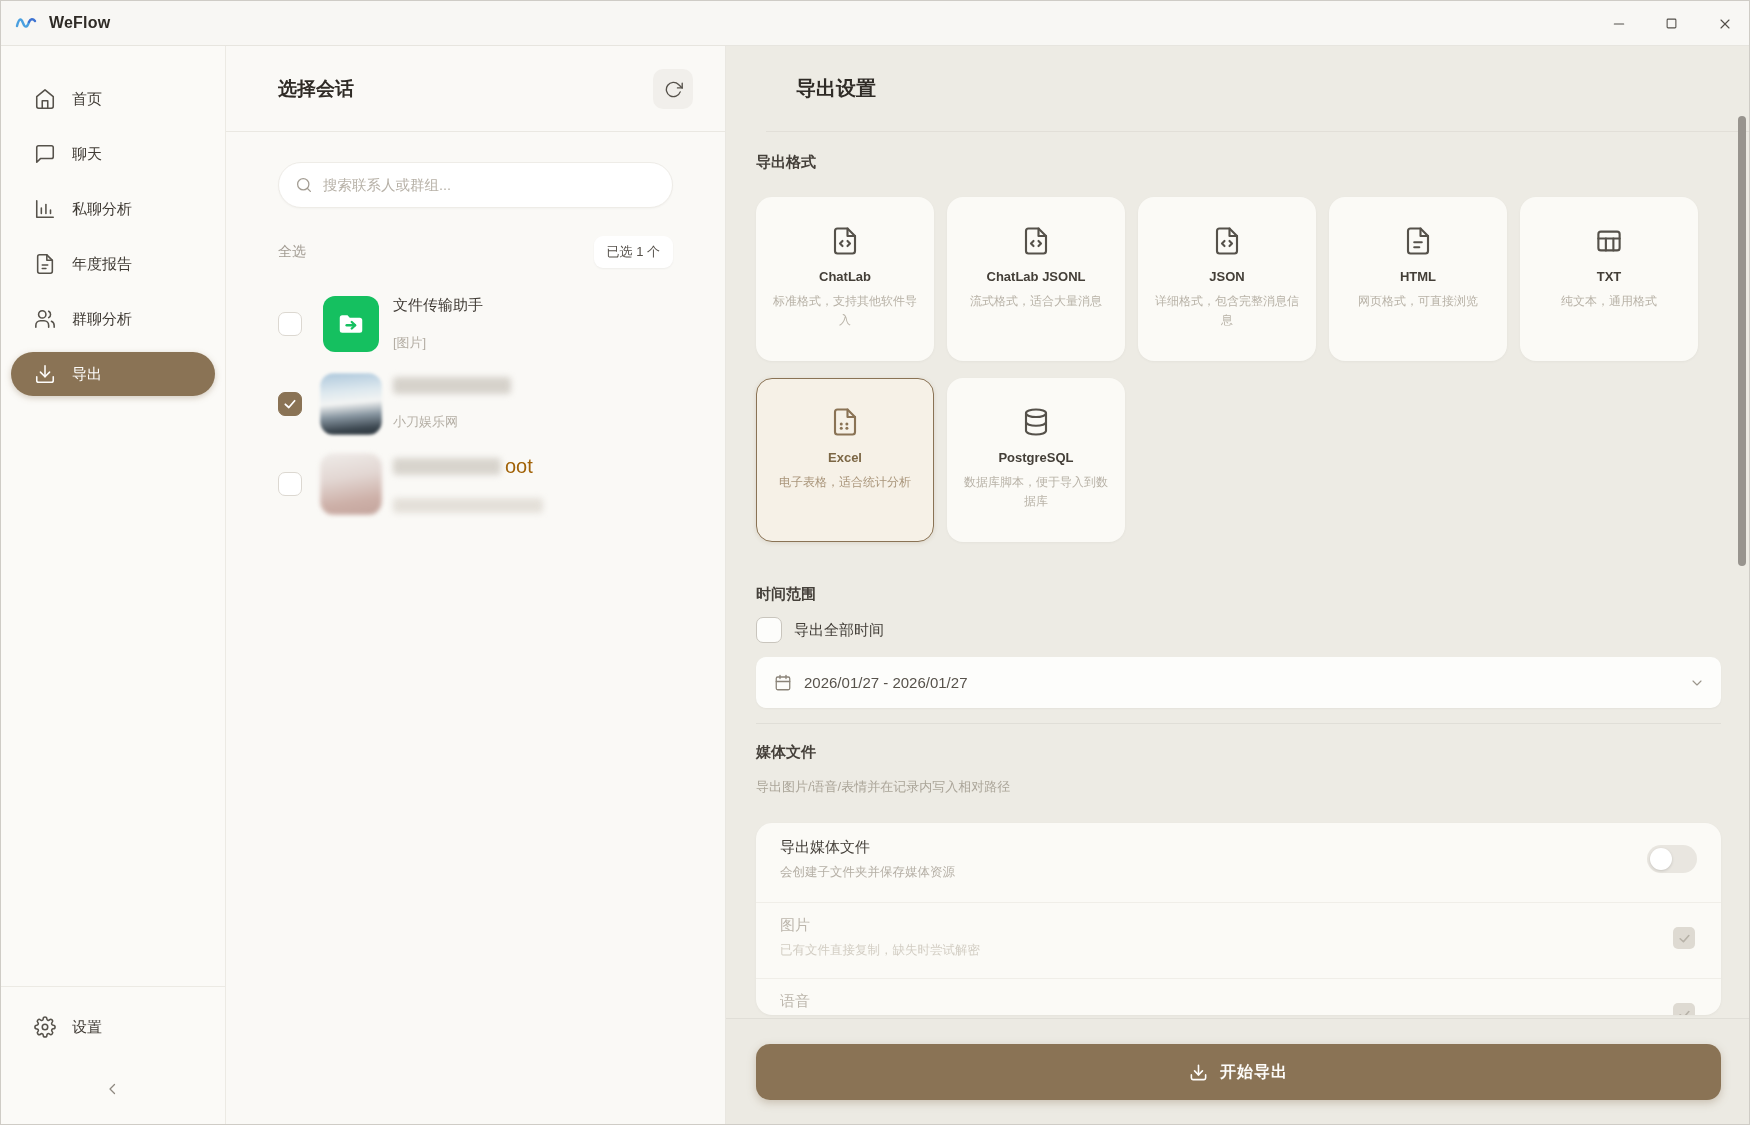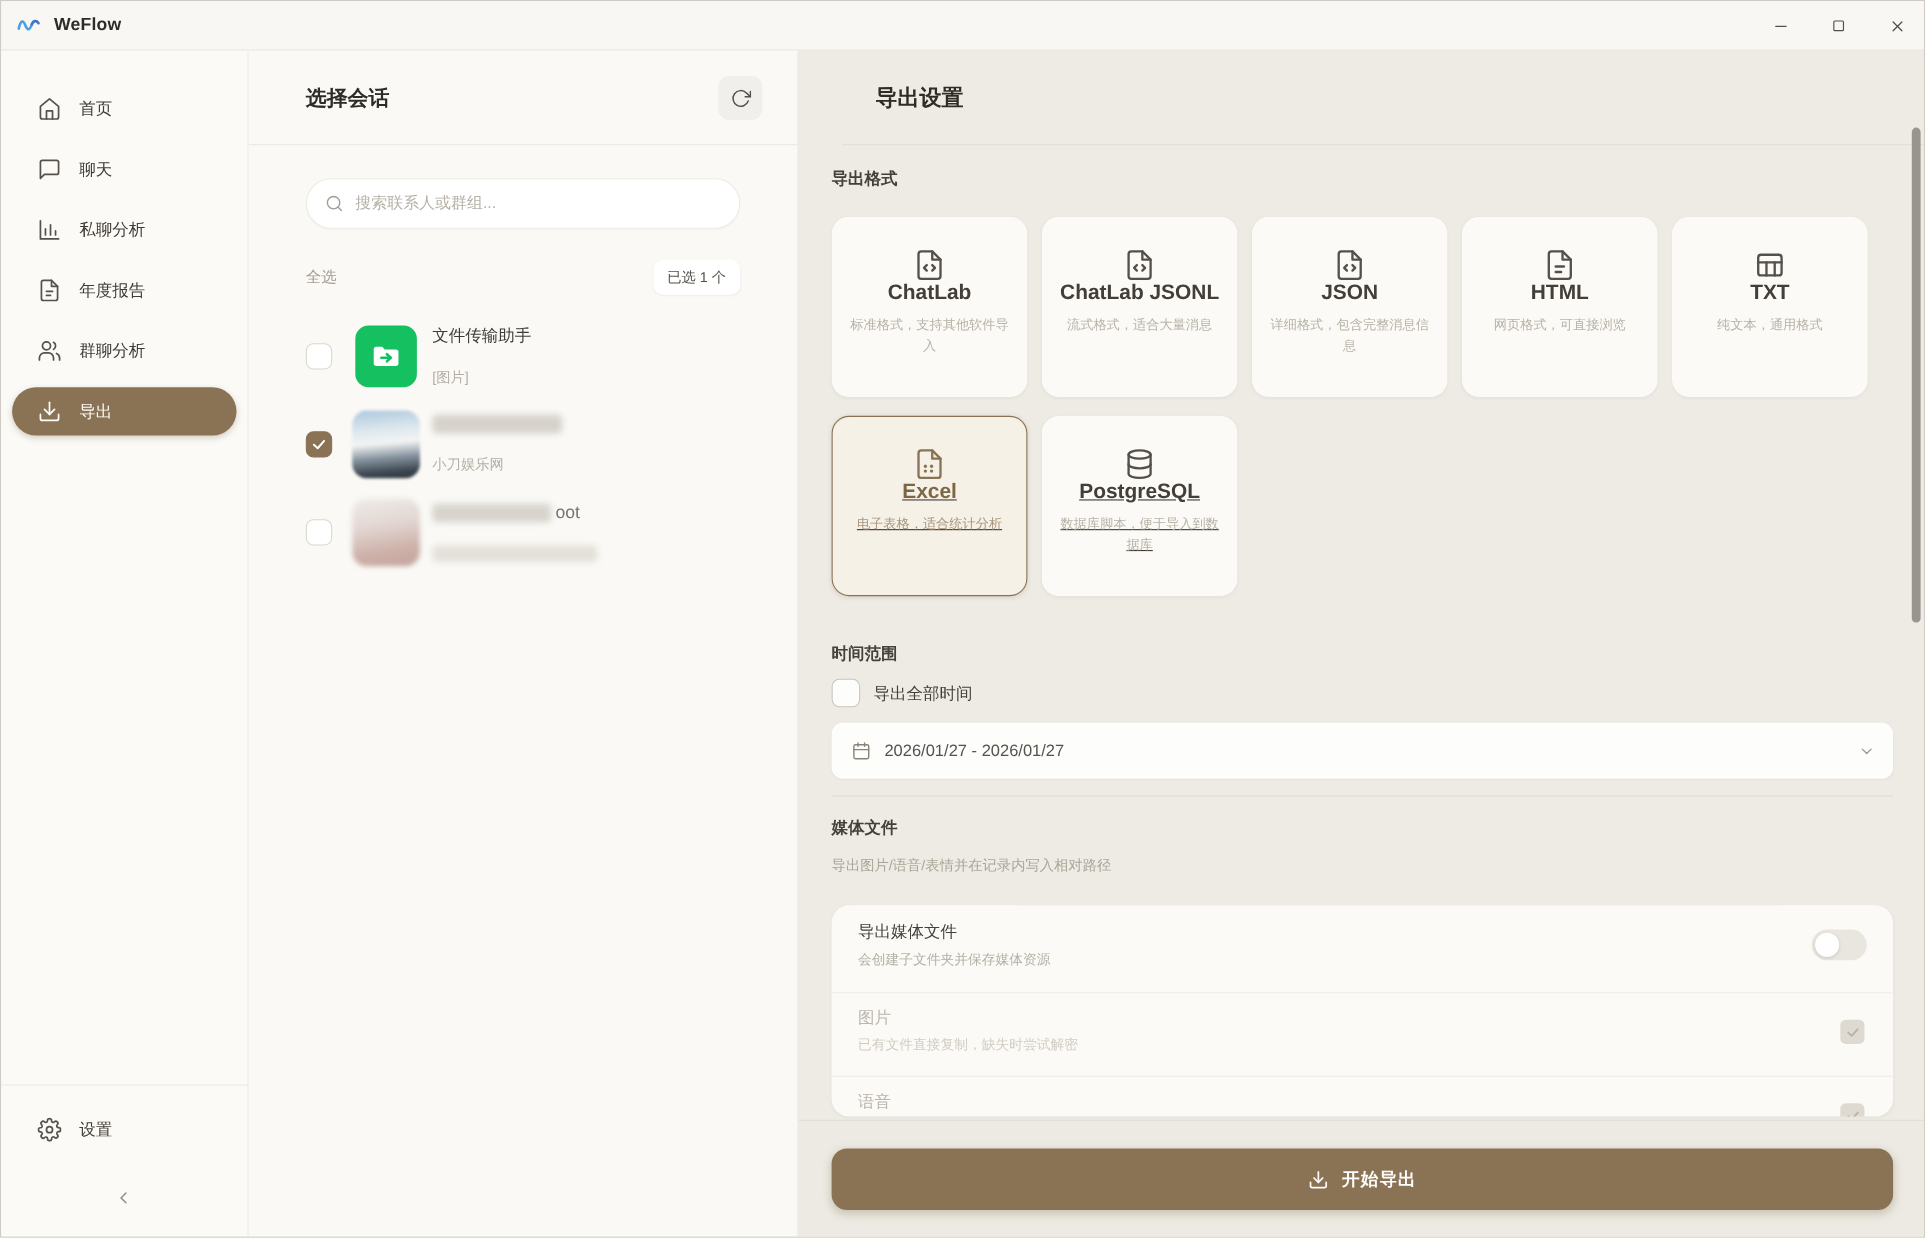--- a/index.html
+++ b/index.html
@@ -68,21 +68,21 @@
   
   .export-panel { position:absolute; left:725px; top:45px; width:1025px; height:1080px; background:#edebe4; overflow:hidden;padding-left:40px; }
   .export-header { height:86px; border-bottom:1px solid #e2dfd8; display:flex; align-items:center; padding-left:30px; }
   .export-title { font-size:20px; font-weight:bold; color:#2f2b26; }
   .export-body { position:absolute; left:0; top:86px; width:100%; height:886px; padding:0 30px; overflow:hidden; }
   .sec-label { margin-top:21px; font-size:15px; font-weight:bold; color:#45403a; }
   .fmt-row { display:flex; gap:13px; margin-top:25px; }
   .fmt-card { width:178px; height:164px; background:#fbfaf6; border:1.5px solid transparent; border-radius:16px;
     box-shadow:0 1px 3px rgba(0,0,0,.04); display:flex; flex-direction:column; align-items:center; text-align:center; padding:28px 12px 0 12px; }
   .fmt-card .fico { color:#55514a; }
-  .fmt-name { font-size:19px; font-weight:bold; color:#433e37; }
+  .fmt-name { margin-top:13px; font-size:13px; font-weight:bold; color:#433e37; }
   .fmt-desc { margin-top:8px; font-size:12px; line-height:1.55; color:#b8b2a7; }
   .fmt-card.selected { background:#f6f1e7; border-color:#8a7355; box-shadow:0 1px 4px rgba(138,115,85,.18); }
   .fmt-card.selected .fico { color:#8a7355; }
   .fmt-card.selected .fmt-name { color:#7c6745; }
   .fmt-card.selected .fmt-desc { color:#a9957a; }
   .time-label { margin-top:43px; }
   .alltime-row { margin-top:13px; display:flex; align-items:center; }
   .cbx-big { width:26px; height:26px; border-radius:7px; background:#fdfdfb; border:1.5px solid #c9c5bd; }
   .alltime-label { margin-left:12px; font-size:15px; color:#45403a; }
   .date-field { margin-top:14px; height:51px; background:#fdfdfb; border-radius:10px; box-shadow:0 1px 2px rgba(0,0,0,.04);
@@ -284,21 +284,21 @@
         <span class="conv-sub">小刀娱乐网</span>
       </div>
     </div>
 
     <div class="conv-item">
       <span class="cbx"></span>
       <div class="conv-avatar avatar-photo2"></div>
       <div class="conv-text">
         <span class="name-row">
           <span class="blurbar" style="width:108px;height:17px;background:#d8d4cd;margin-right:4px;"></span>
-          <span class="conv-name" style="font-size:16px;color:#737373;">oot</span>
+          <span class="conv-name" style="font-size:20px;color:#a16207;">oot</span>
         </span>
         <span class="blurbar" style="width:150px;height:15px;background:#e4e0d9;margin-top:8px;"></span>
       </div>
     </div>
   </div>
 </div>
 
 <div class="export-panel">
   <div class="export-header">
     <span class="export-title">导出设置</span>
@@ -363,21 +363,21 @@
               <line x1="3.5" y1="10" x2="20.5" y2="10"></line>
               <line x1="9.5" y1="10" x2="9.5" y2="19.5"></line>
               <line x1="15.5" y1="10" x2="15.5" y2="19.5"></line>
             </svg>
         </span>
         <div class="fmt-name">TXT</div>
         <div class="fmt-desc">纯文本，通用格式</div>
       </div>
     </div>
 
-    <div class="fmt-row" style="margin-top:17px;text-decoration:underline;">
+    <div class="fmt-row" style="margin-top:17px;">
       <div class="fmt-card selected">
         <span class="fico">
           <svg class="ico" width="30" height="30" viewBox="0 0 24 24">
               <path d="M14 2H6a2 2 0 0 0-2 2v16a2 2 0 0 0 2 2h12a2 2 0 0 0 2-2V8z"></path>
               <path d="M14 2v6h6"></path>
               <line x1="9" y1="13.5" x2="9.01" y2="13.5" stroke-width="2.4"></line>
               <line x1="13.5" y1="13.5" x2="13.51" y2="13.5" stroke-width="2.4"></line>
               <line x1="9" y1="17" x2="9.01" y2="17" stroke-width="2.4"></line>
               <line x1="13.5" y1="17" x2="13.51" y2="17" stroke-width="2.4"></line>
             </svg>

